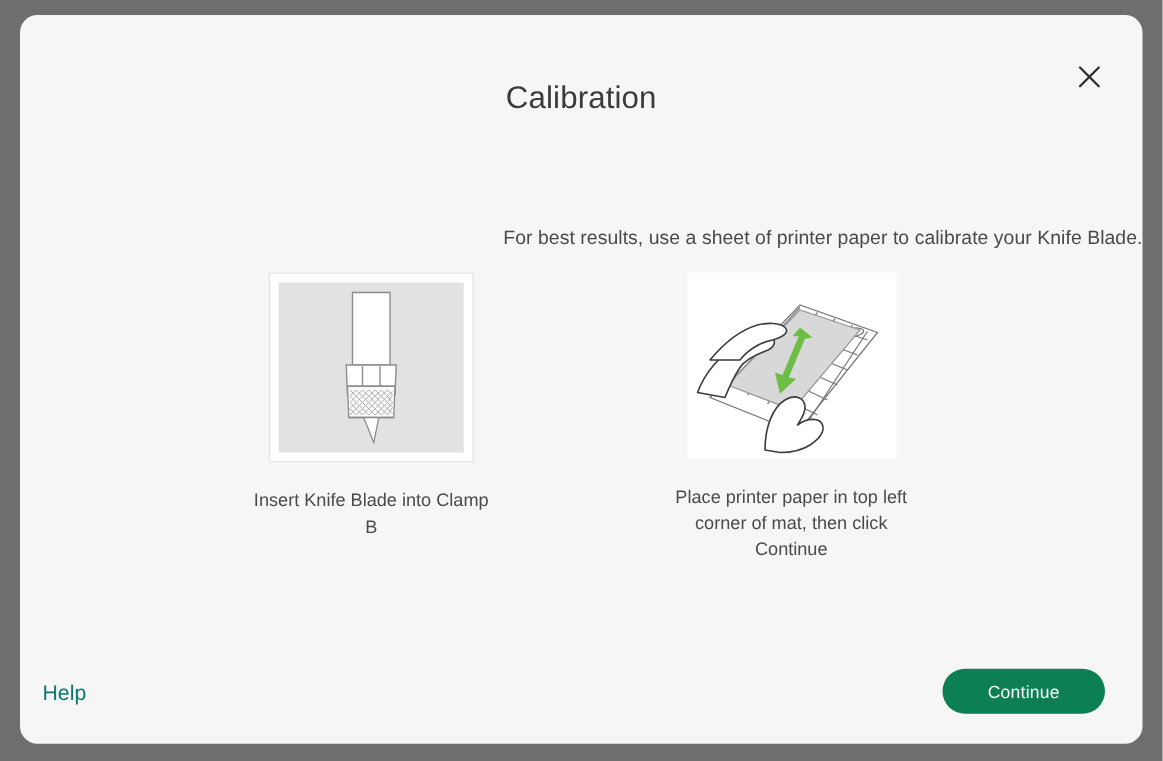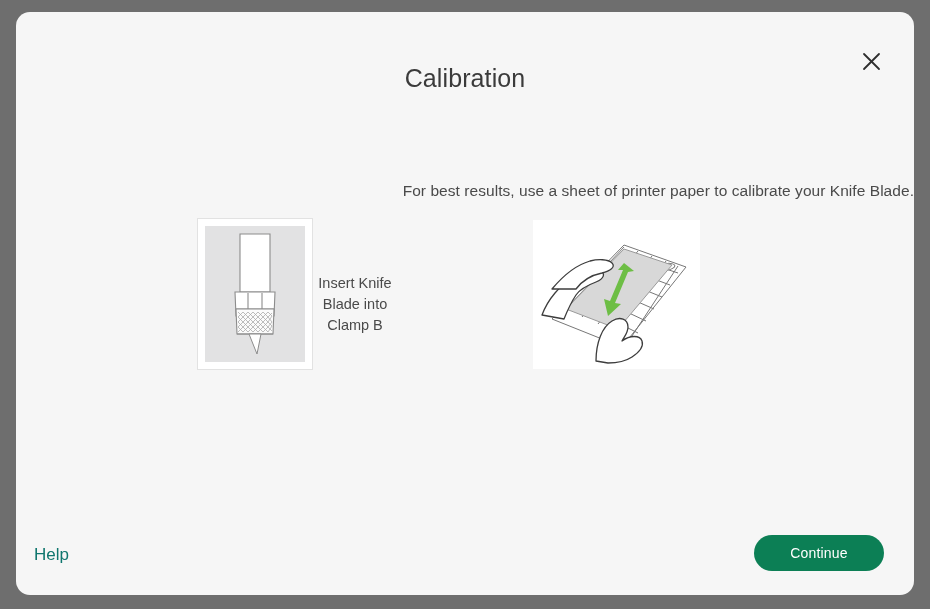--- a/index.html
+++ b/index.html
@@ -69,21 +69,21 @@
     top: 206px;
     left: 0;
     width: 100%;
     display: flex;
     justify-content: center;
     gap: 136px;
   }
   .step {
     width: 200px;
     display: flex;
-    flex-direction: row;
+    flex-direction: column;
     align-items: center;
   }
   .panel-left {
     width: 164px;
     height: 152px;
     background: #ffffff;
     border: 1px solid #e2e2e2;
     box-sizing: border-box;
     padding: 7px;
     display: flex;
@@ -226,20 +226,21 @@
             </g>
             <g fill="#ffffff" stroke="#3d3d3d" stroke-width="1.3" stroke-linejoin="round">
               <path d="M4 92 C10 76 22 62 36 54 C44 49 54 46 62 48 C68 50 66 56 58 59 C50 62 42 66 38 72 C34 78 30 86 26 96 Z"></path>
               <path d="M14 66 C24 54 38 42 52 38 C60 36 70 36 74 40 C78 44 72 48 64 50 C54 52 44 58 38 66 Z"></path>
             </g>
             <g fill="#ffffff" stroke="#3d3d3d" stroke-width="1.3" stroke-linejoin="round">
               <path d="M58 138 C58 120 64 104 74 98 C82 93 90 96 90 104 C90 110 86 114 84 118 C92 112 102 112 104 118 C106 124 100 130 94 134 C88 138 78 140 70 140 Z"></path>
             </g>
           </svg>
         </div>
+        <div class="caption">Place printer paper in top left corner of mat, then click Continue</div>
       </div>
 
     </div>
 
     <div class="footer">
       <a class="help-link">Help</a>
       <button class="continue-btn">Continue</button>
     </div>
 
   </div>

